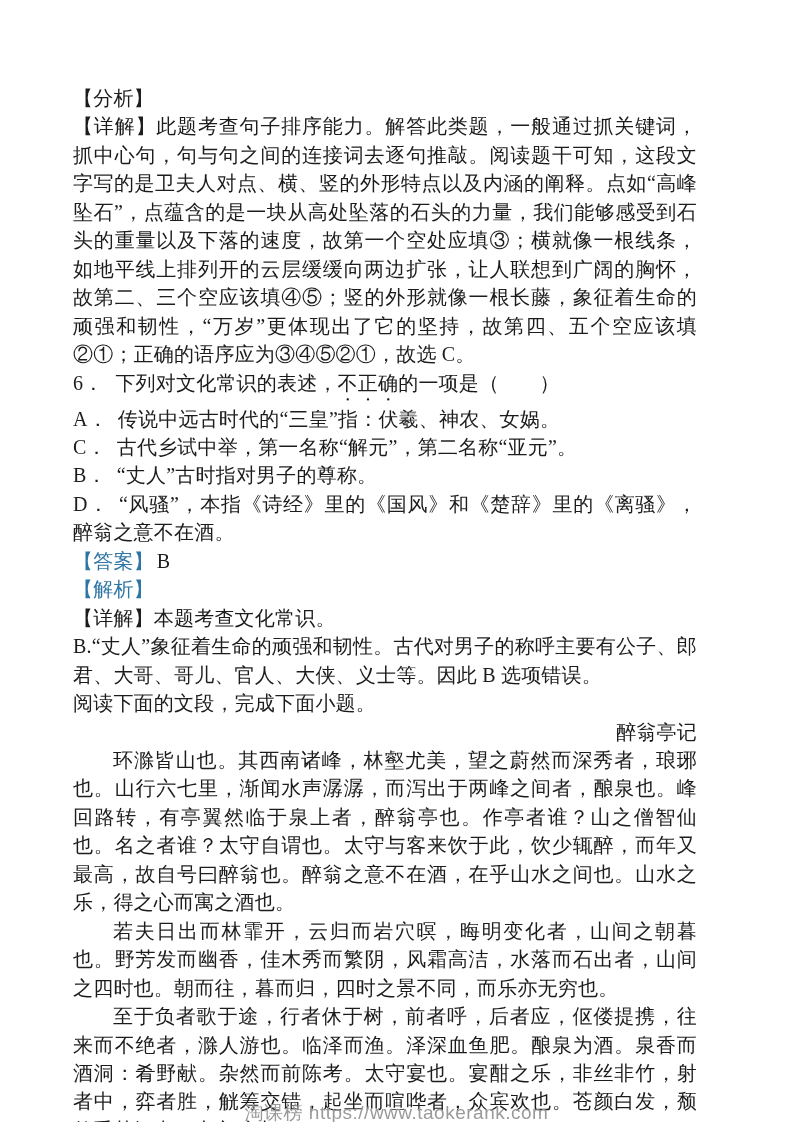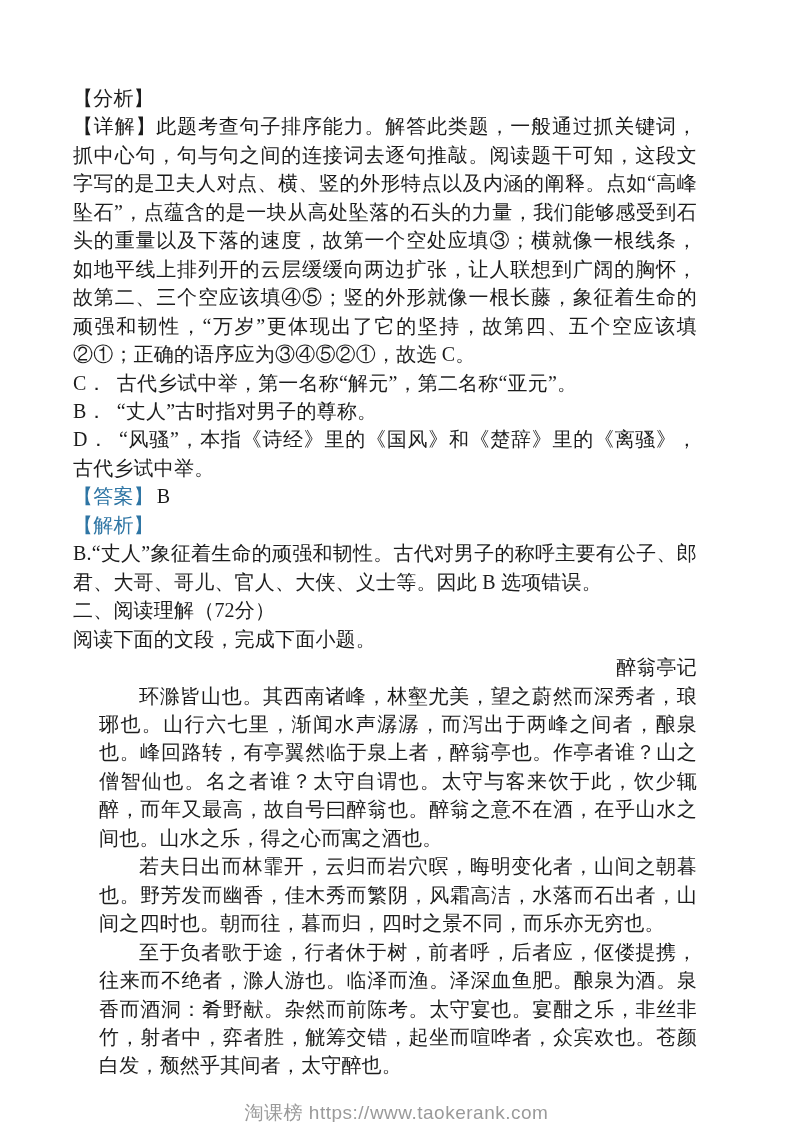--- a/index.html
+++ b/index.html
@@ -31,21 +31,21 @@
   .blue-label{color:var(--label-blue);}
   .em-dots{
     -webkit-text-emphasis:dot;
     -webkit-text-emphasis-position:under left;
     text-emphasis:dot;
     text-emphasis-position:under left;
   }
   .q-number{margin-right:12px;}
   .opt-label{margin-right:10px;}
   .centered{text-align:right;}
-  .passage p{text-indent:2em;margin-left:26px;}
+  .passage p{text-indent:2em;}
   .answer-value{margin-left:3px;}
   .footer{
     position:absolute;
     left:0;right:0;top:1100px;
     text-align:center;
     font-family:"Liberation Sans","DejaVu Sans",sans-serif;
     font-size:19px;
     color:var(--footer-gray);
     letter-spacing:0.5px;
   }
@@ -53,37 +53,39 @@
 </head>
 <body>
 
 <div class="page">
   <div class="content">
 
     <p>【分析】</p>
 
     <p>【详解】此题考查句子排序能力。解答此类题，一般通过抓关键词，抓中心句，句与句之间的连接词去逐句推敲。阅读题干可知，这段文字写的是卫夫人对点、横、竖的外形特点以及内涵的阐释。点如“高峰坠石”，点蕴含的是一块从高处坠落的石头的力量，我们能够感受到石头的重量以及下落的速度，故第一个空处应填③；横就像一根线条，如地平线上排列开的云层缓缓向两边扩张，让人联想到广阔的胸怀，故第二、三个空应该填④⑤；竖的外形就像一根长藤，象征着生命的顽强和韧性，“万岁”更体现出了它的坚持，故第四、五个空应该填②①；正确的语序应为③④⑤②①，故选 C。</p>
 
+    <p><span class="q-number">6．</span><span>下列对文化常识的表述，</span><span class="em-dots">不正确</span><span>的一项是（　　）</span></p>
 
+    <p><span class="opt-label">A．</span><span>传说中远古时代的“三皇”指：伏羲、神农、女娲。</span></p>
 
     <p><span class="opt-label">C．</span><span>古代乡试中举，第一名称“解元”，第二名称“亚元”。</span></p>
 
     <p><span class="opt-label">B．</span><span>“丈人”古时指对男子的尊称。</span></p>
 
-    <p><span class="opt-label">D．</span><span>“风骚”，本指《诗经》里的《国风》和《楚辞》里的《离骚》，古代乡试中举。</span></p>
+    <p><span class="opt-label">D．</span><span>“风骚”，本指《诗经》里的《国风》和《楚辞》里的《离骚》，醉翁之意不在酒。</span></p>
 
     <p><span class="blue-label">【答案】</span><span class="answer-value">B</span></p>
 
     <p><span class="blue-label">【解析】</span></p>
 
+    <p>【详解】本题考查文化常识。</p>
 
     <p>B.“丈人”象征着生命的顽强和韧性。古代对男子的称呼主要有公子、郎君、大哥、哥儿、官人、大侠、义士等。因此 B 选项错误。</p>
 
 
-    <p>二、阅读理解（72分）</p>
 
     <p>阅读下面的文段，完成下面小题。</p>
 
     <p class="centered">醉翁亭记</p>
 
 
     <div class="passage">
       <p>环滁皆山也。其西南诸峰，林壑尤美，望之蔚然而深秀者，琅琊也。山行六七里，渐闻水声潺潺，而泻出于两峰之间者，酿泉也。峰回路转，有亭翼然临于泉上者，醉翁亭也。作亭者谁？山之僧智仙也。名之者谁？太守自谓也。太守与客来饮于此，饮少辄醉，而年又最高，故自号曰醉翁也。醉翁之意不在酒，在乎山水之间也。山水之乐，得之心而寓之酒也。</p>
       <p>若夫日出而林霏开，云归而岩穴暝，晦明变化者，山间之朝暮也。野芳发而幽香，佳木秀而繁阴，风霜高洁，水落而石出者，山间之四时也。朝而往，暮而归，四时之景不同，而乐亦无穷也。</p>
       <p>至于负者歌于途，行者休于树，前者呼，后者应，伛偻提携，往来而不绝者，滁人游也。临泽而渔。泽深血鱼肥。酿泉为酒。泉香而酒洞：肴野献。杂然而前陈考。太守宴也。宴酣之乐，非丝非竹，射者中，弈者胜，觥筹交错，起坐而喧哗者，众宾欢也。苍颜白发，颓然乎其间者，太守醉也。</p>

